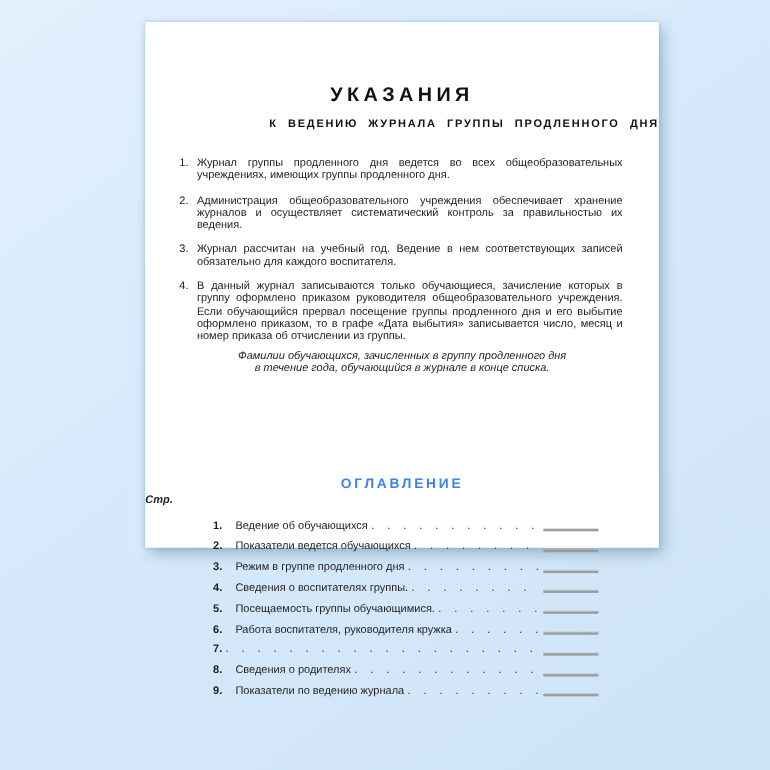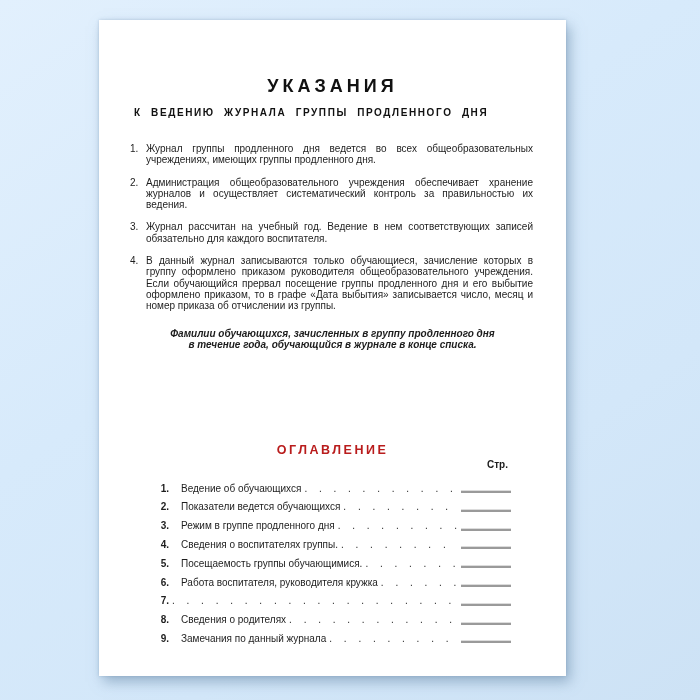--- a/index.html
+++ b/index.html
@@ -11,41 +11,41 @@
   }
   .scene {
     position: relative;
     width: 700px;
     height: 700px;
     overflow: hidden;
     background: linear-gradient(145deg, #e2f0fd 0%, #d7eafb 40%, #d3e7f9 70%, #cde2f5 100%);
   }
   .paper {
     position: absolute;
-    left: 99px;
+    left: 132px;
     top: 20px;
     width: 467px;
-    height: 656px;
+    height: 478px;
     background: #ffffff;
     box-shadow: 4px 6px 12px rgba(104, 136, 168, 0.55), 0 0 3px rgba(104, 136, 168, 0.35);
     color: #1d1d1d;
     box-sizing: border-box;
   }
   .title {
     margin-top: 56px;
     text-align: center;
     font-size: 18px;
     line-height: 20px;
     font-weight: 700;
     letter-spacing: 4px;
     color: #111;
   }
   .subtitle {
     margin-top: 11px;
-    text-align: left;
+    text-align: right;
     font-size: 10px;
     line-height: 12px;
     font-weight: 700;
     letter-spacing: 1.6px;
     word-spacing: 5px;
     color: #111;
     padding-left: 35px;
   }
   .instr {
     list-style: none;
@@ -60,41 +60,41 @@
   .instr-item + .instr-item { margin-top: 11px; }
   .instr-num {
     flex: none;
     width: 16px;
   }
   .instr-text {
     flex: 1;
     text-align: justify;
   }
   .note {
-    margin-top: 16px;
+    margin-top: 6px;
     text-align: center;
     font-size: 10px;
     line-height: 11.5px;
-    font-weight: 700;
+    font-weight: 400;
     font-style: italic;
   }
   .toc-heading {
     margin-top: 92px;
     text-align: center;
     font-size: 12.5px;
     line-height: 14px;
     font-weight: 700;
     letter-spacing: 2.5px;
-    color: #b91c1c;
+    color: #3b82f6;
   }
   .toc-page-label {
     margin: 2px 58px 0 0;
-    text-align: right;
     font-size: 10px;
     line-height: 11px;
+    font-style: italic;
     font-weight: 700;
   }
   .toc {
     margin: 13px 55px 0 31px;
   }
   .toc-row {
     display: flex;
     align-items: baseline;
     font-size: 10px;
     line-height: 11.5px;
@@ -211,20 +211,20 @@
         <span class="toc-blank"></span>
       </div>
       <div class="toc-row">
         <span class="toc-num">8.</span>
         <span class="toc-label">Сведения о родителях</span>
         <span class="toc-leader"></span>
         <span class="toc-blank"></span>
       </div>
       <div class="toc-row">
         <span class="toc-num">9.</span>
-        <span class="toc-label">Замечания по данный журнала</span>
+        <span class="toc-label">Показатели по ведению журнала</span>
         <span class="toc-leader"></span>
         <span class="toc-blank"></span>
       </div>
     </div>
 
   </div>
 </div>
 
 </body></html>

